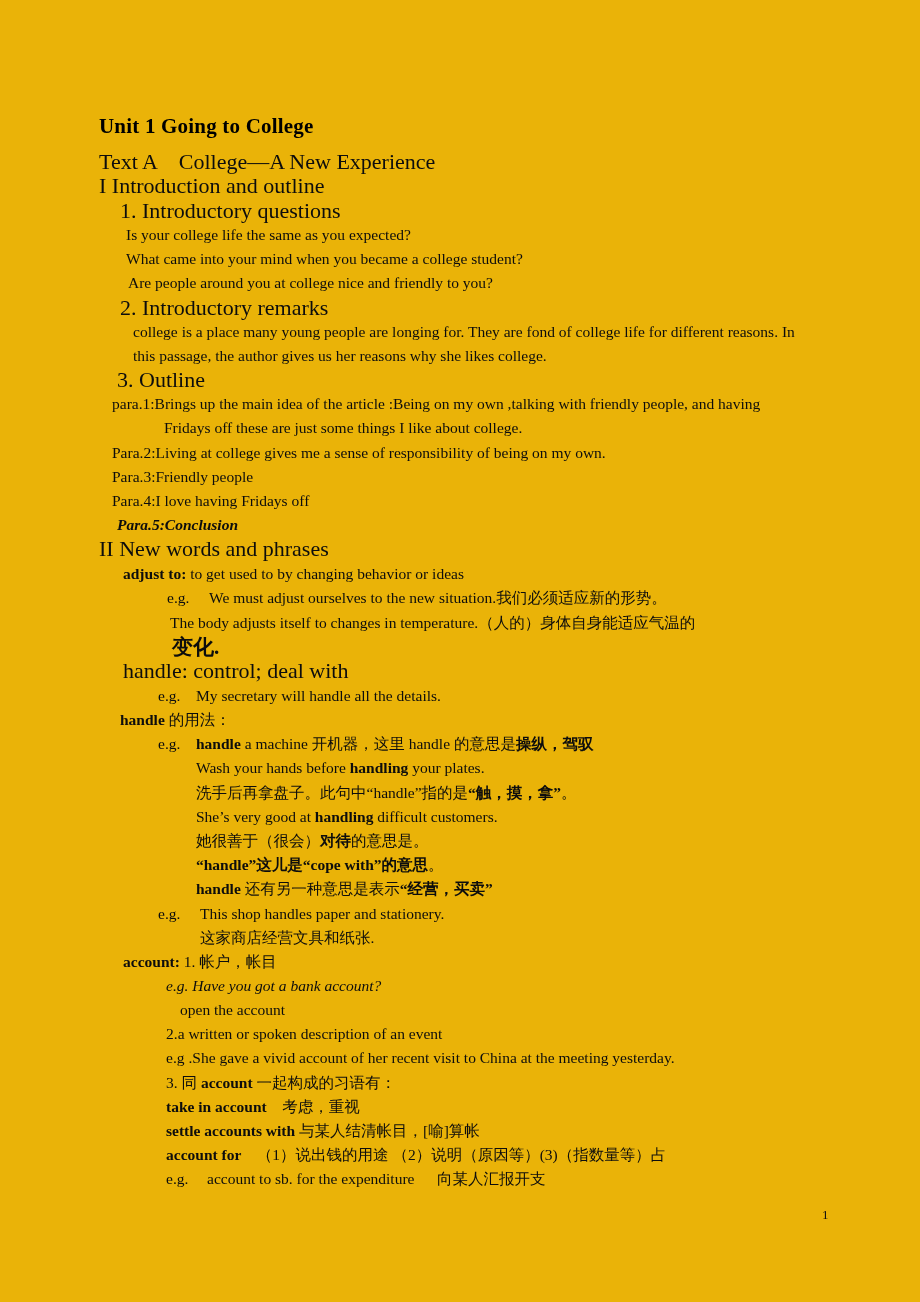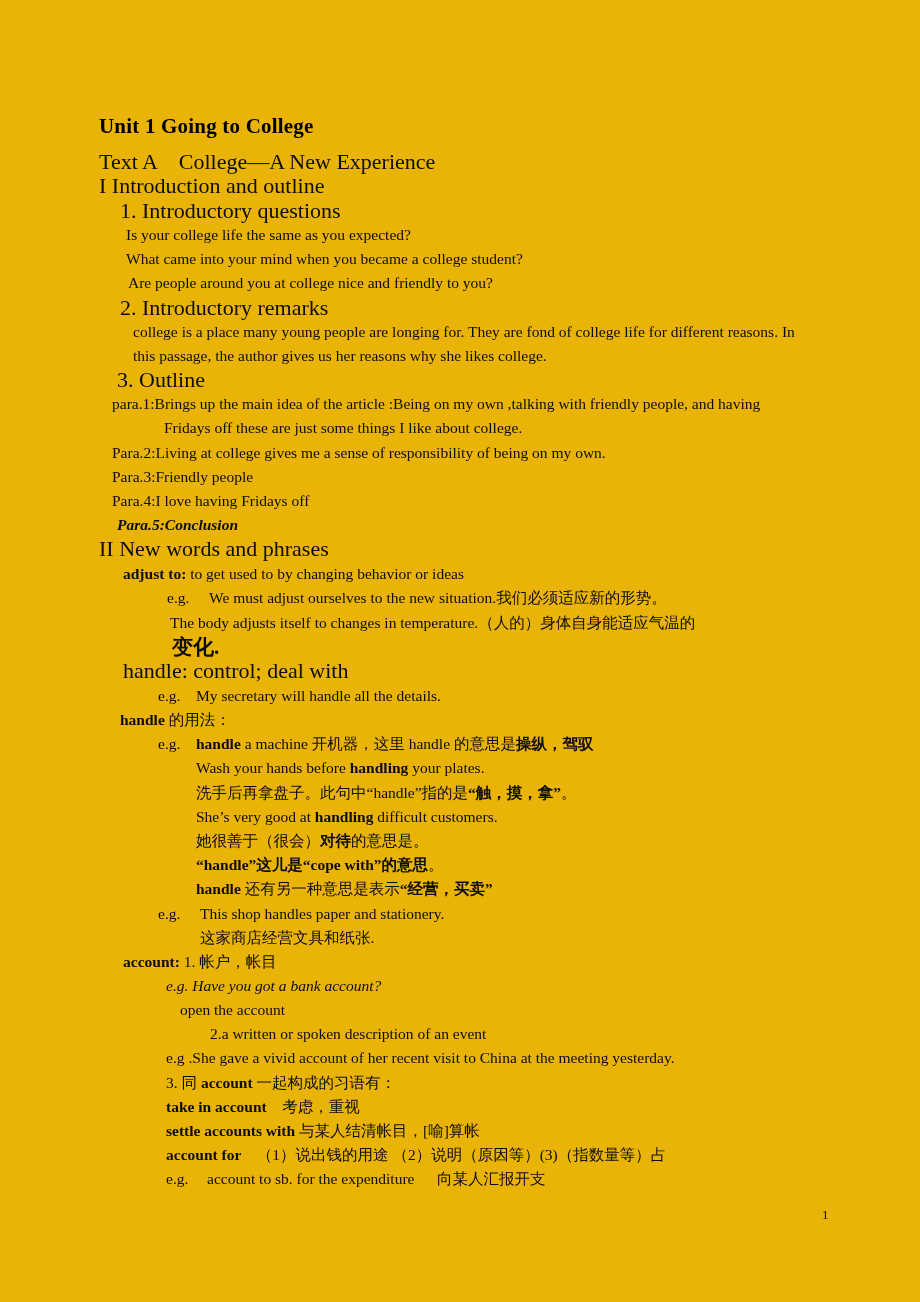--- a/index.html
+++ b/index.html
@@ -124,21 +124,21 @@
     <div class="t" style="left:196px; top:879px;"><span class="b">handle</span><span> 还有另一种意思是表示</span><span class="b">“经营，买卖”</span></div>
 
     <div class="t" style="left:158px; top:904px;">e.g.</div>
     <div class="t" style="left:200px; top:904px;">This shop handles paper and stationery.</div>
     <div class="t" style="left:200px; top:928px;">这家商店经营文具和纸张.</div>
 
     <div class="t" style="left:123px; top:952px;"><span class="b">account:</span><span> 1. 帐户，帐目</span></div>
 
     <div class="t" style="left:166px; top:976px;font-style:italic;">e.g. Have you got a bank account?</div>
     <div class="t" style="left:180px; top:1000px;">open the account</div>
-    <div class="t" style="left:166px; top:1024px;margin-left:44px;">2.a written or spoken description of an event</div>
+    <div class="t" style="left:166px; top:1024px;">2.a written or spoken description of an event</div>
     <div class="t" style="left:166px; top:1048px;">e.g .She gave a vivid account of her recent visit to China at the meeting yesterday.</div>
 
     <div class="t" style="left:166px; top:1073px;"><span>3. 同 </span><span class="b">account</span><span> 一起构成的习语有：</span></div>
 
     <div class="t" style="left:166px; top:1097px;"><span class="b">take in account</span><span>　考虑，重视</span></div>
 
     <div class="t" style="left:166px; top:1121px;"><span class="b">settle accounts with</span><span> 与某人结清帐目，[喻]算帐</span></div>
 
     <div class="t" style="left:166px; top:1145px;"><span class="b">account for</span><span>　（1）说出钱的用途 （2）说明（原因等）(3)（指数量等）占</span></div>
 

